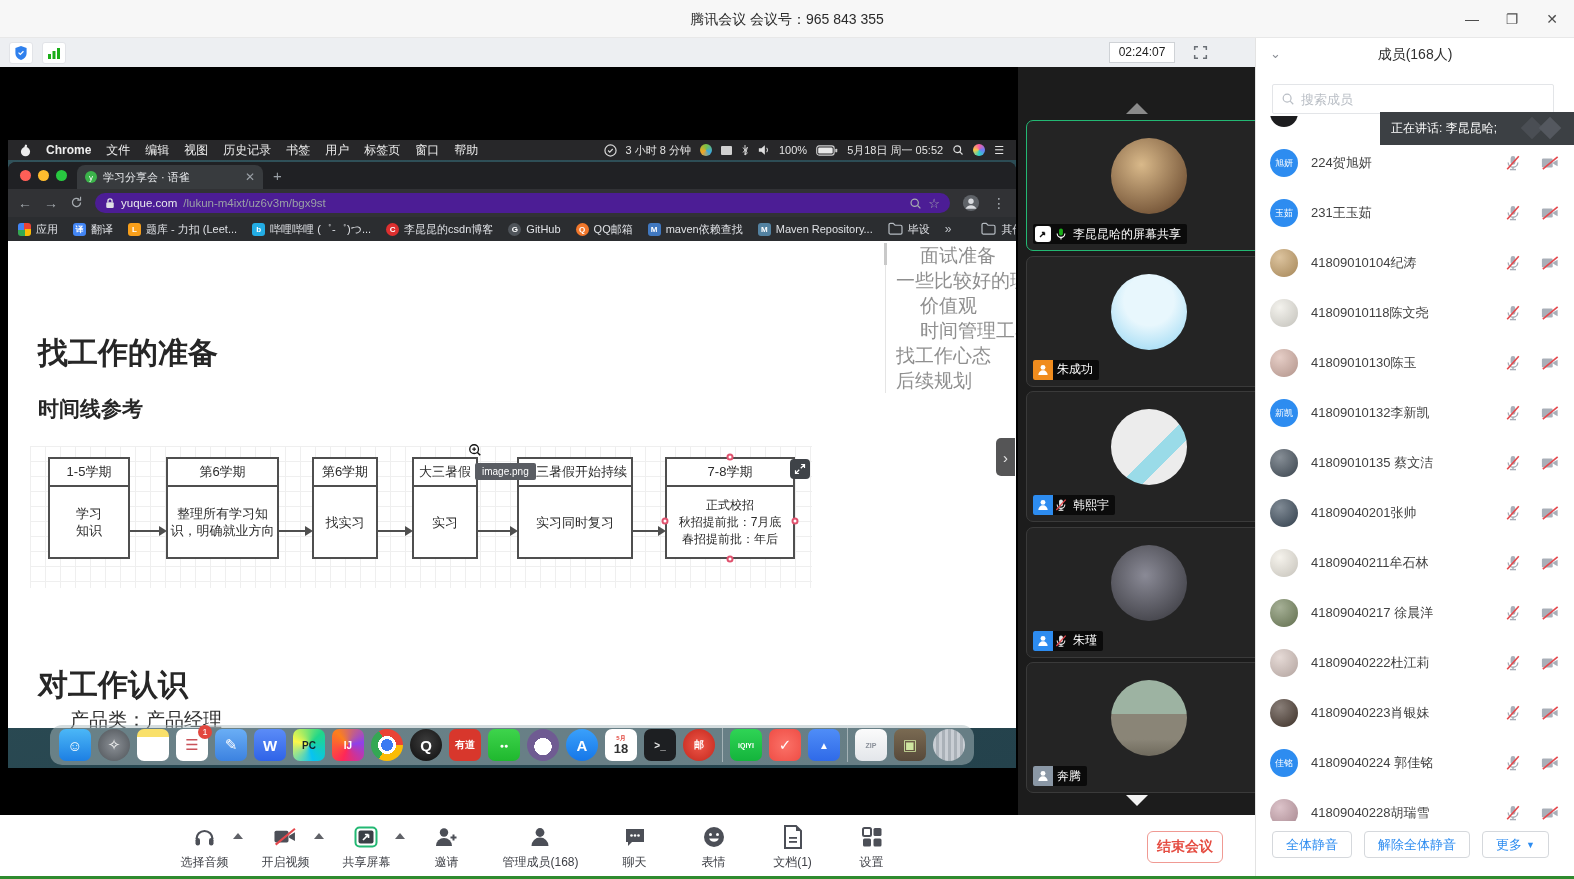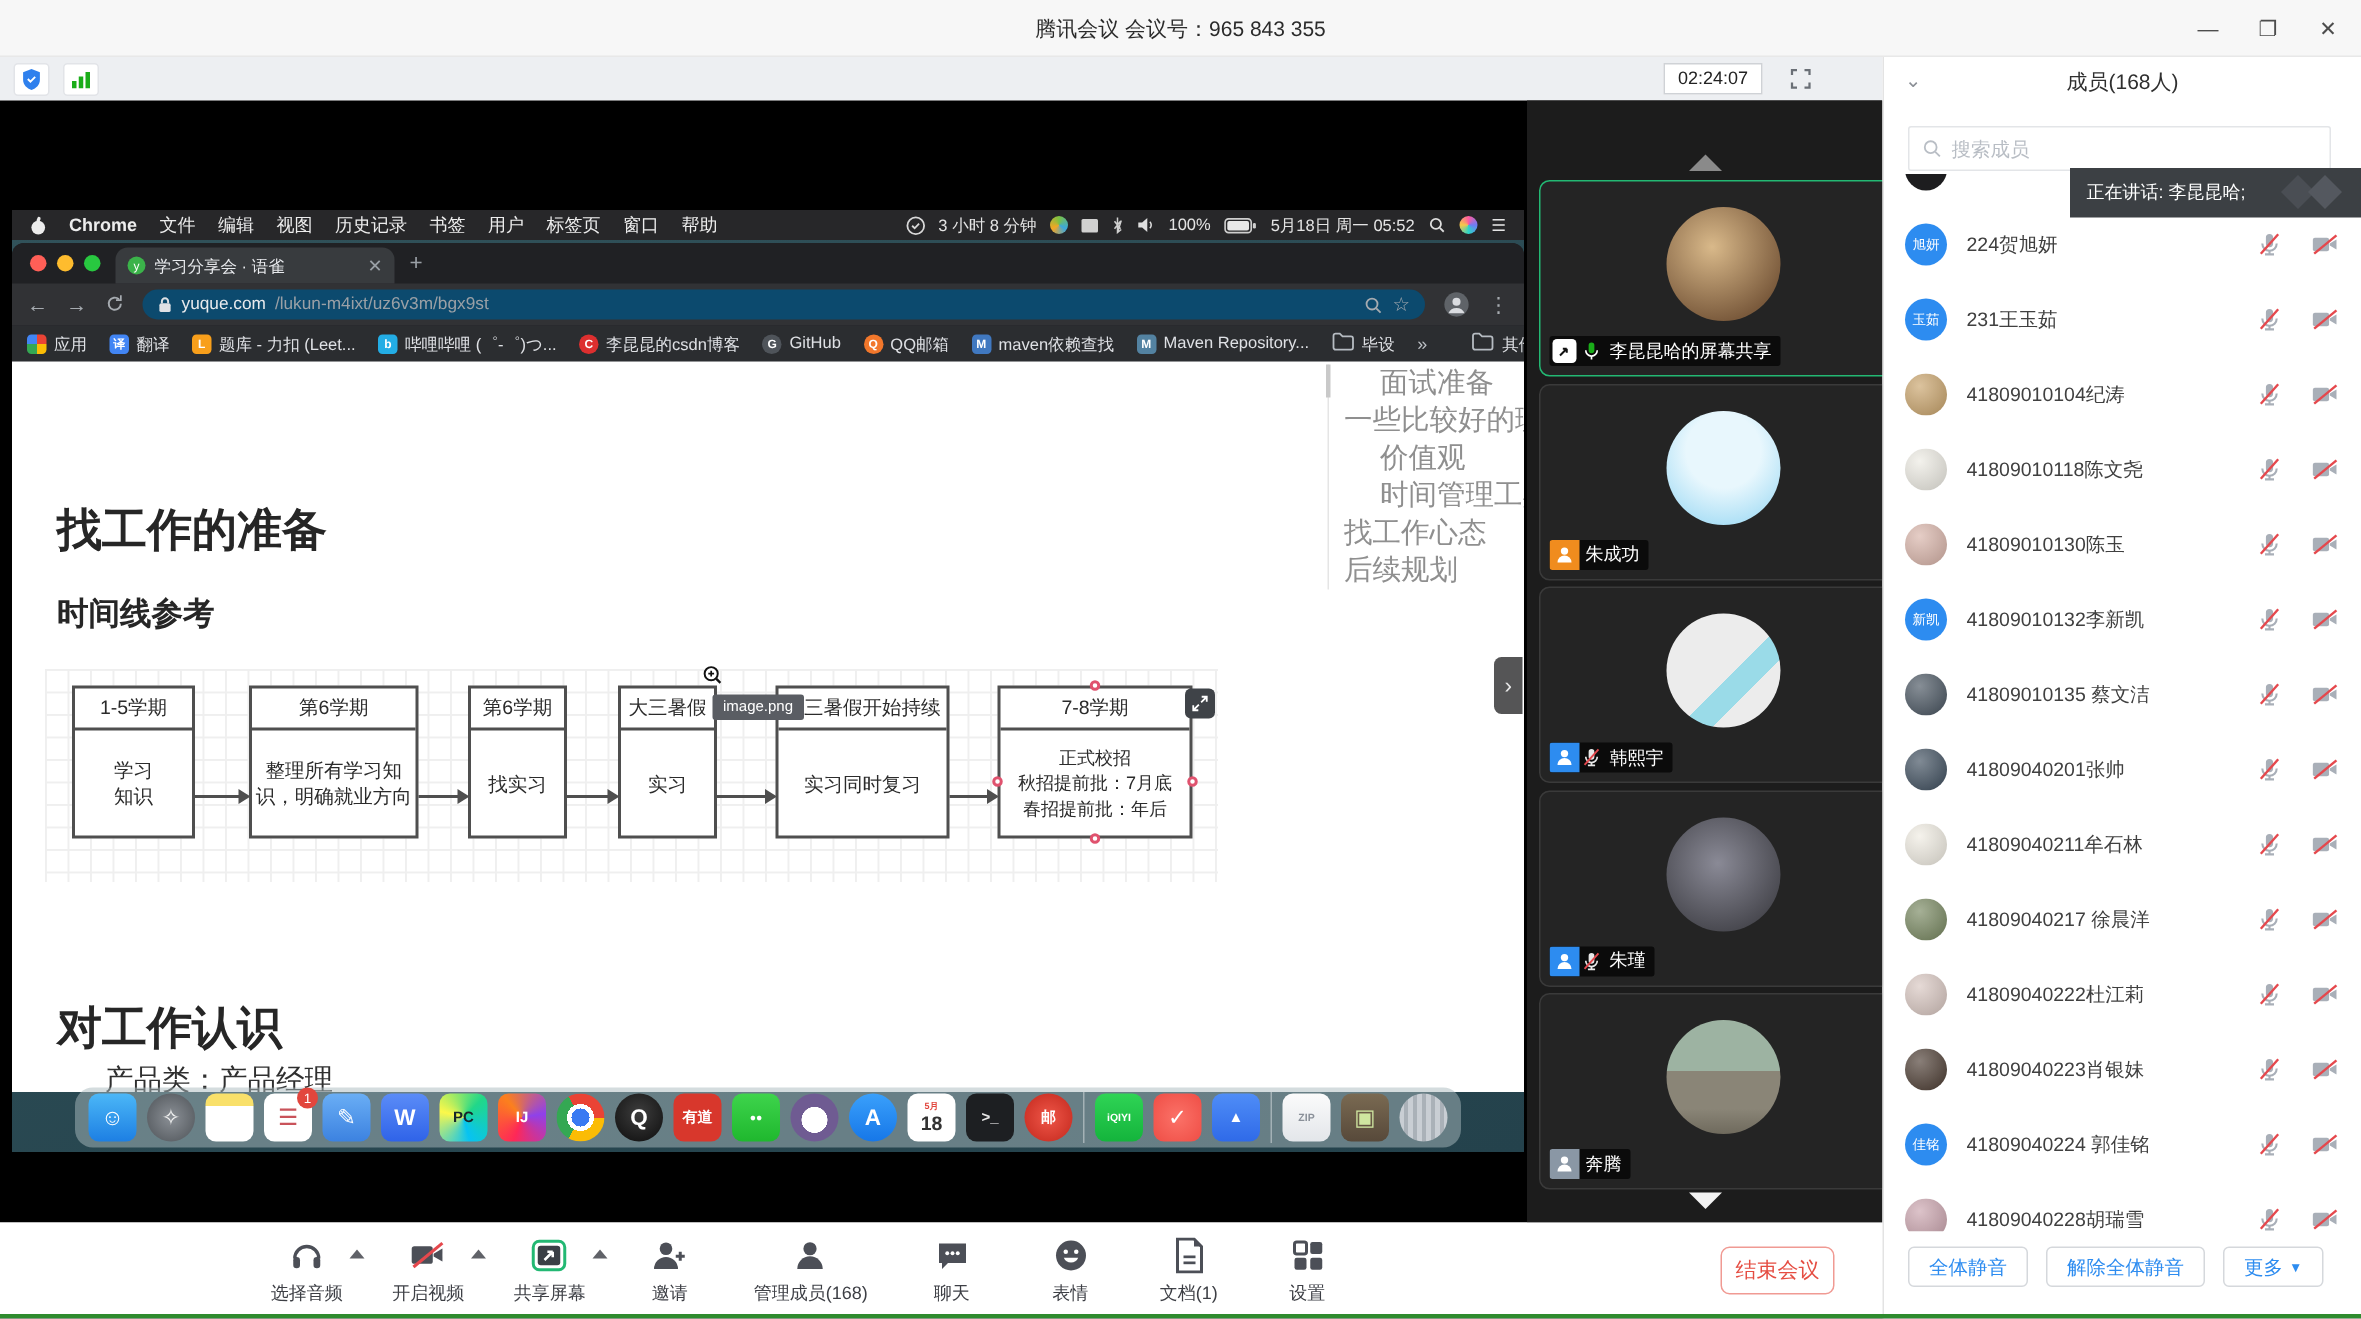--- a/index.html
+++ b/index.html
@@ -33,21 +33,21 @@
   #tabstrip { height:27px; background:#202124; display:flex; align-items:flex-end; }
   #traffic { display:flex; gap:7px; align-items:center; padding:0 10px 8px 12px; }
   #traffic i { width:11px; height:11px; border-radius:50%; }
   .tab { width:186px; height:24px; background:#383b3e; border-radius:8px 8px 0 0; display:flex; align-items:center; padding:0 8px; gap:6px; }
   .tab .fav { width:12px; height:12px; border-radius:50%; background:#3bb34a; color:#fff; font-size:8px; display:flex; align-items:center; justify-content:center; }
   .tab .t { flex:1; font-size:11px; color:#e8eaed; white-space:nowrap; overflow:hidden; }
   .tab .x { color:#9aa0a6; font-size:12px; }
   .newtab { color:#9aa0a6; font-size:15px; margin:0 0 5px 10px; }
   #navbar { height:28px; background:#313235; display:flex; align-items:center; padding:0 10px; gap:12px; }
   .navic { color:#a6abb0; font-size:14px; line-height:1; }
-  #urlpill { flex:1; height:20px; background:#0c4a6e; border-radius:10px; display:flex; align-items:center; padding:0 10px; gap:6px; }
+  #urlpill { flex:1; height:20px; background:#4c1d95; border-radius:10px; display:flex; align-items:center; padding:0 10px; gap:6px; }
   #urlpill .host { font-size:11.5px; color:#e8eaed; }
   #urlpill .path { font-size:11.5px; color:#9aa0a6; }
   #urlpill .sp { flex:1; }
   #bookmarksbar { height:24px; background:#2b2d30; display:flex; align-items:center; padding:0 10px; gap:15px; font-size:11px; color:#dfe1e5; white-space:nowrap; }
   .bm { display:flex; align-items:center; gap:5px; }
   .bm .chip { width:13px; height:13px; border-radius:3px; display:flex; align-items:center; justify-content:center; font-size:8px; font-weight:bold; color:#fff; }
   .bm-sep { width:1px; height:14px; background:#4a4d50; }
   .bm-more { color:#bdc1c6; font-size:12px; }
 
   #page { position:absolute; left:0; top:79px; width:1008px; height:487px; background:#fff; overflow:hidden; }
@@ -97,21 +97,21 @@
   .tile .lbl .nm { padding:0 6px 0 4px; }
   .chipic { width:20px; height:20px; display:flex; align-items:center; justify-content:center; flex:none; }
 
   
   #toolbar { position:absolute; left:0; bottom:0; width:1255px; height:64px; background:#fff; }
   #tb-items { position:absolute; left:150px; right:330px; top:9px; display:flex; justify-content:center; gap:33px; }
   .tb-item { position:relative; display:flex; flex-direction:column; align-items:center; gap:4px; min-width:46px; }
   .tb-item .ic { height:26px; display:flex; align-items:center; }
   .tb-item .lb { font-size:12px; color:#3d3f45; white-space:nowrap; }
   .tb-caret { position:absolute; top:9px; right:-15px; width:0; height:0; border-left:5px solid transparent; border-right:5px solid transparent; border-bottom:6px solid #606268; }
-  #end-btn { position:absolute; right:32px; top:16px; width:76px; height:32px; border:1px solid #f09a93; border-radius:6px; color:#e54d42; font-size:14px; background:#fff; display:flex; align-items:center; justify-content:center; }
+  #end-btn { position:absolute; right:32px; top:16px; width:76px; height:32px; border:1px solid #f09a93; border-radius:6px; color:#e54d42; font-size:14px; background:#fff; display:flex; align-items:center; justify-content:center;font-weight:bold; }
 
   
   #members { position:absolute; right:0; top:38px; width:319px; height:841px; background:#fff; border-left:1px solid #e3e3e3; }
   #m-header { position:absolute; left:0; top:0; width:100%; height:34px; }
   #m-chevron { position:absolute; left:14px; top:8px; color:#8b8f96; font-size:13px; }
   #m-title { text-align:center; line-height:32px; font-size:14px; color:#2f2f2f; }
   #m-search { position:absolute; left:16px; top:46px; width:282px; height:30px; border:1px solid #e3e5e8; border-radius:2px; display:flex; align-items:center; padding:0 8px; gap:6px; }
   #m-search input { border:none; outline:none; flex:1; font-size:13px; color:#333; font-family:inherit; }
   #m-search input::placeholder { color:#b8bdc4; }
   #m-list { position:absolute; left:0; top:78px; width:100%; height:705px; overflow:hidden; }

